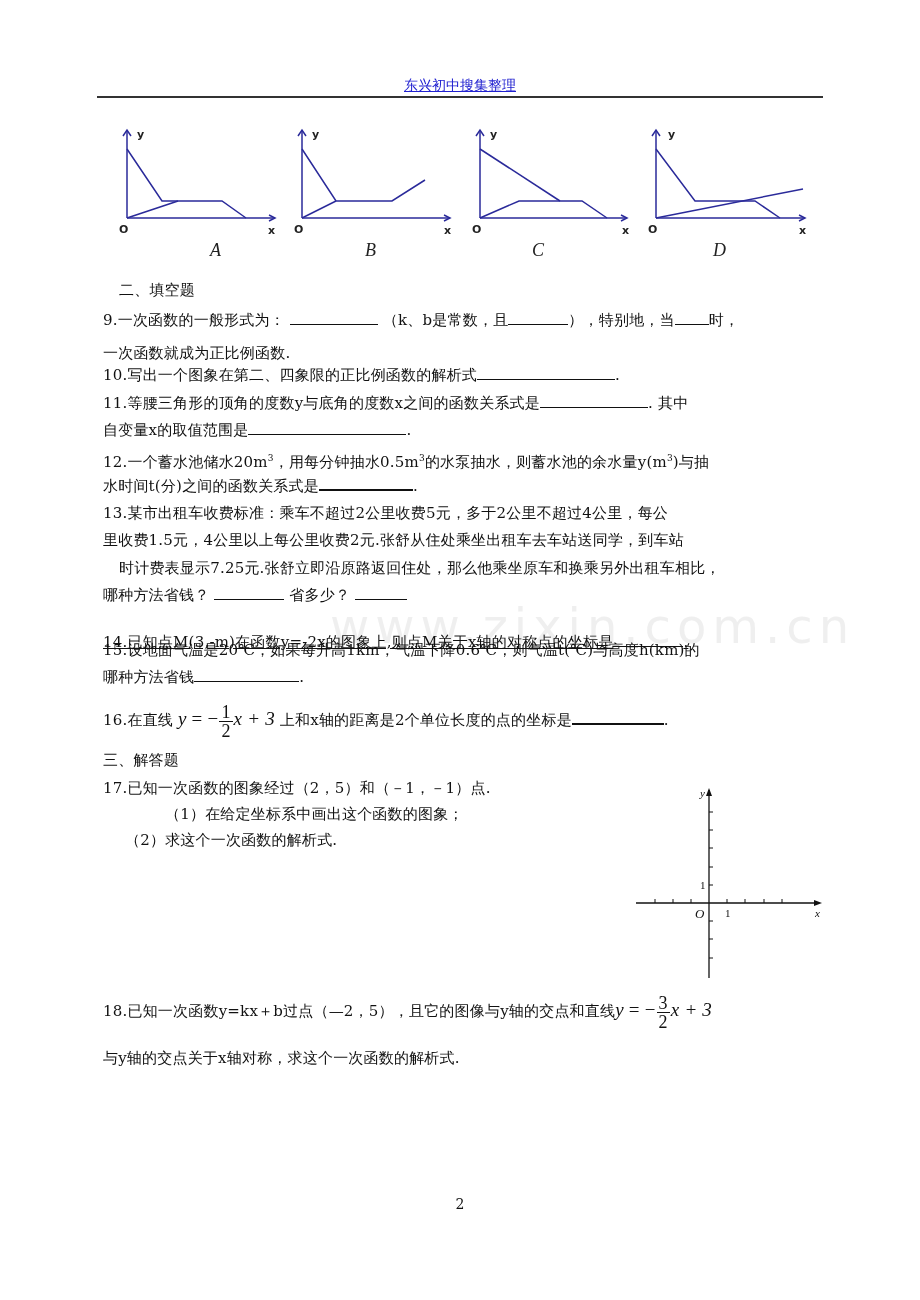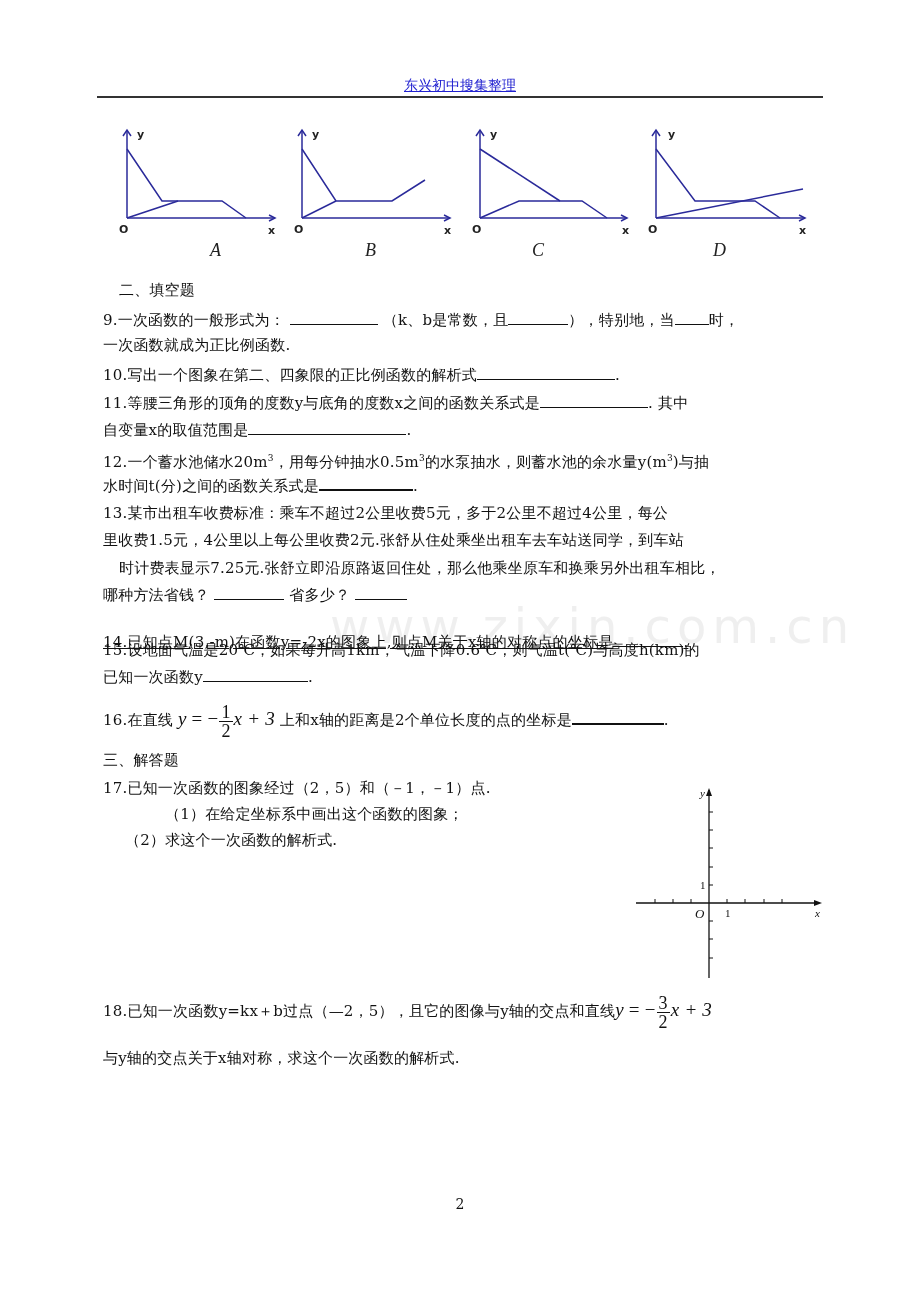--- a/index.html
+++ b/index.html
@@ -102,21 +102,21 @@
 </div>
 <div class="glabel" style="left:713px;">D</div>
 
 <div class="line" style="top:280px;margin-left:16px;">二、填空题</div>
 
 <div class="line" style="top:310px;">
   <span>9.一次函数的一般形式为：</span>
   <span class="blank" style="width:88px;"></span>
   <span>（k、b是常数，且</span><span class="blank" style="width:60px;"></span><span>），特别地，当</span><span class="blank" style="width:34px;"></span><span>时，</span>
 </div>
-<div class="line" style="top:335px;">一次函数就成为正比例函数.</div>
+<div class="line" style="top:343px;">一次函数就成为正比例函数.</div>
 
 <div class="line" style="top:365px;">
   <span>10.写出一个图象在第二、四象限的正比例函数的解析式</span><span class="blank" style="width:138px;"></span><span>.</span>
 </div>
 
 <div class="line" style="top:393px;">
   <span>11.等腰三角形的顶角的度数y与底角的度数x之间的函数关系式是</span><span class="blank" style="width:108px;"></span><span>. 其中</span>
 </div>
 <div class="line" style="top:420px;">
   <span>自变量x的取值范围是</span><span class="blank" style="width:158px;"></span><span>.</span>
@@ -138,21 +138,21 @@
   <span>省多少？</span>
   <span class="blank" style="width:52px;"></span>
 </div>
 
 <div class="line" style="top:632px;text-decoration:underline;">
   <span>14.已知点M(3,-m)在函数y=-2x的图象上,则点M关于x轴的对称点的坐标是</span><span class="blank" style="width:70px;"></span><span>.</span>
 </div>
 
 <div class="line" style="top:640px;">15.设地面气温是20℃，如果每升高1km，气温下降0.6℃，则气温t(℃)与高度h(km)的</div>
 <div class="line" style="top:667px;">
-  <span>已知一次函数y</span><span class="blank" style="width:105px;"></span><span>.</span>
+  <span>哪种方法省钱</span><span class="blank" style="width:105px;"></span><span>.</span>
 </div>
 
 <div class="line" style="top:700px; line-height:38px;">
   <span>16.在直线</span>
   <span class="math">y</span><span class="math up"> = −</span><span class="frac"><span class="num">1</span><span>2</span></span><span class="math">x + 3</span>
   <span>上和x轴的距离是2个单位长度的点的坐标是</span><span class="blank thick" style="width:92px;"></span><span>.</span>
 </div>
 
 <div class="line" style="top:750px;">三、解答题</div>
 <div class="line" style="top:778px;">17.已知一次函数的图象经过（2，5）和（－1，－1）点.</div>

